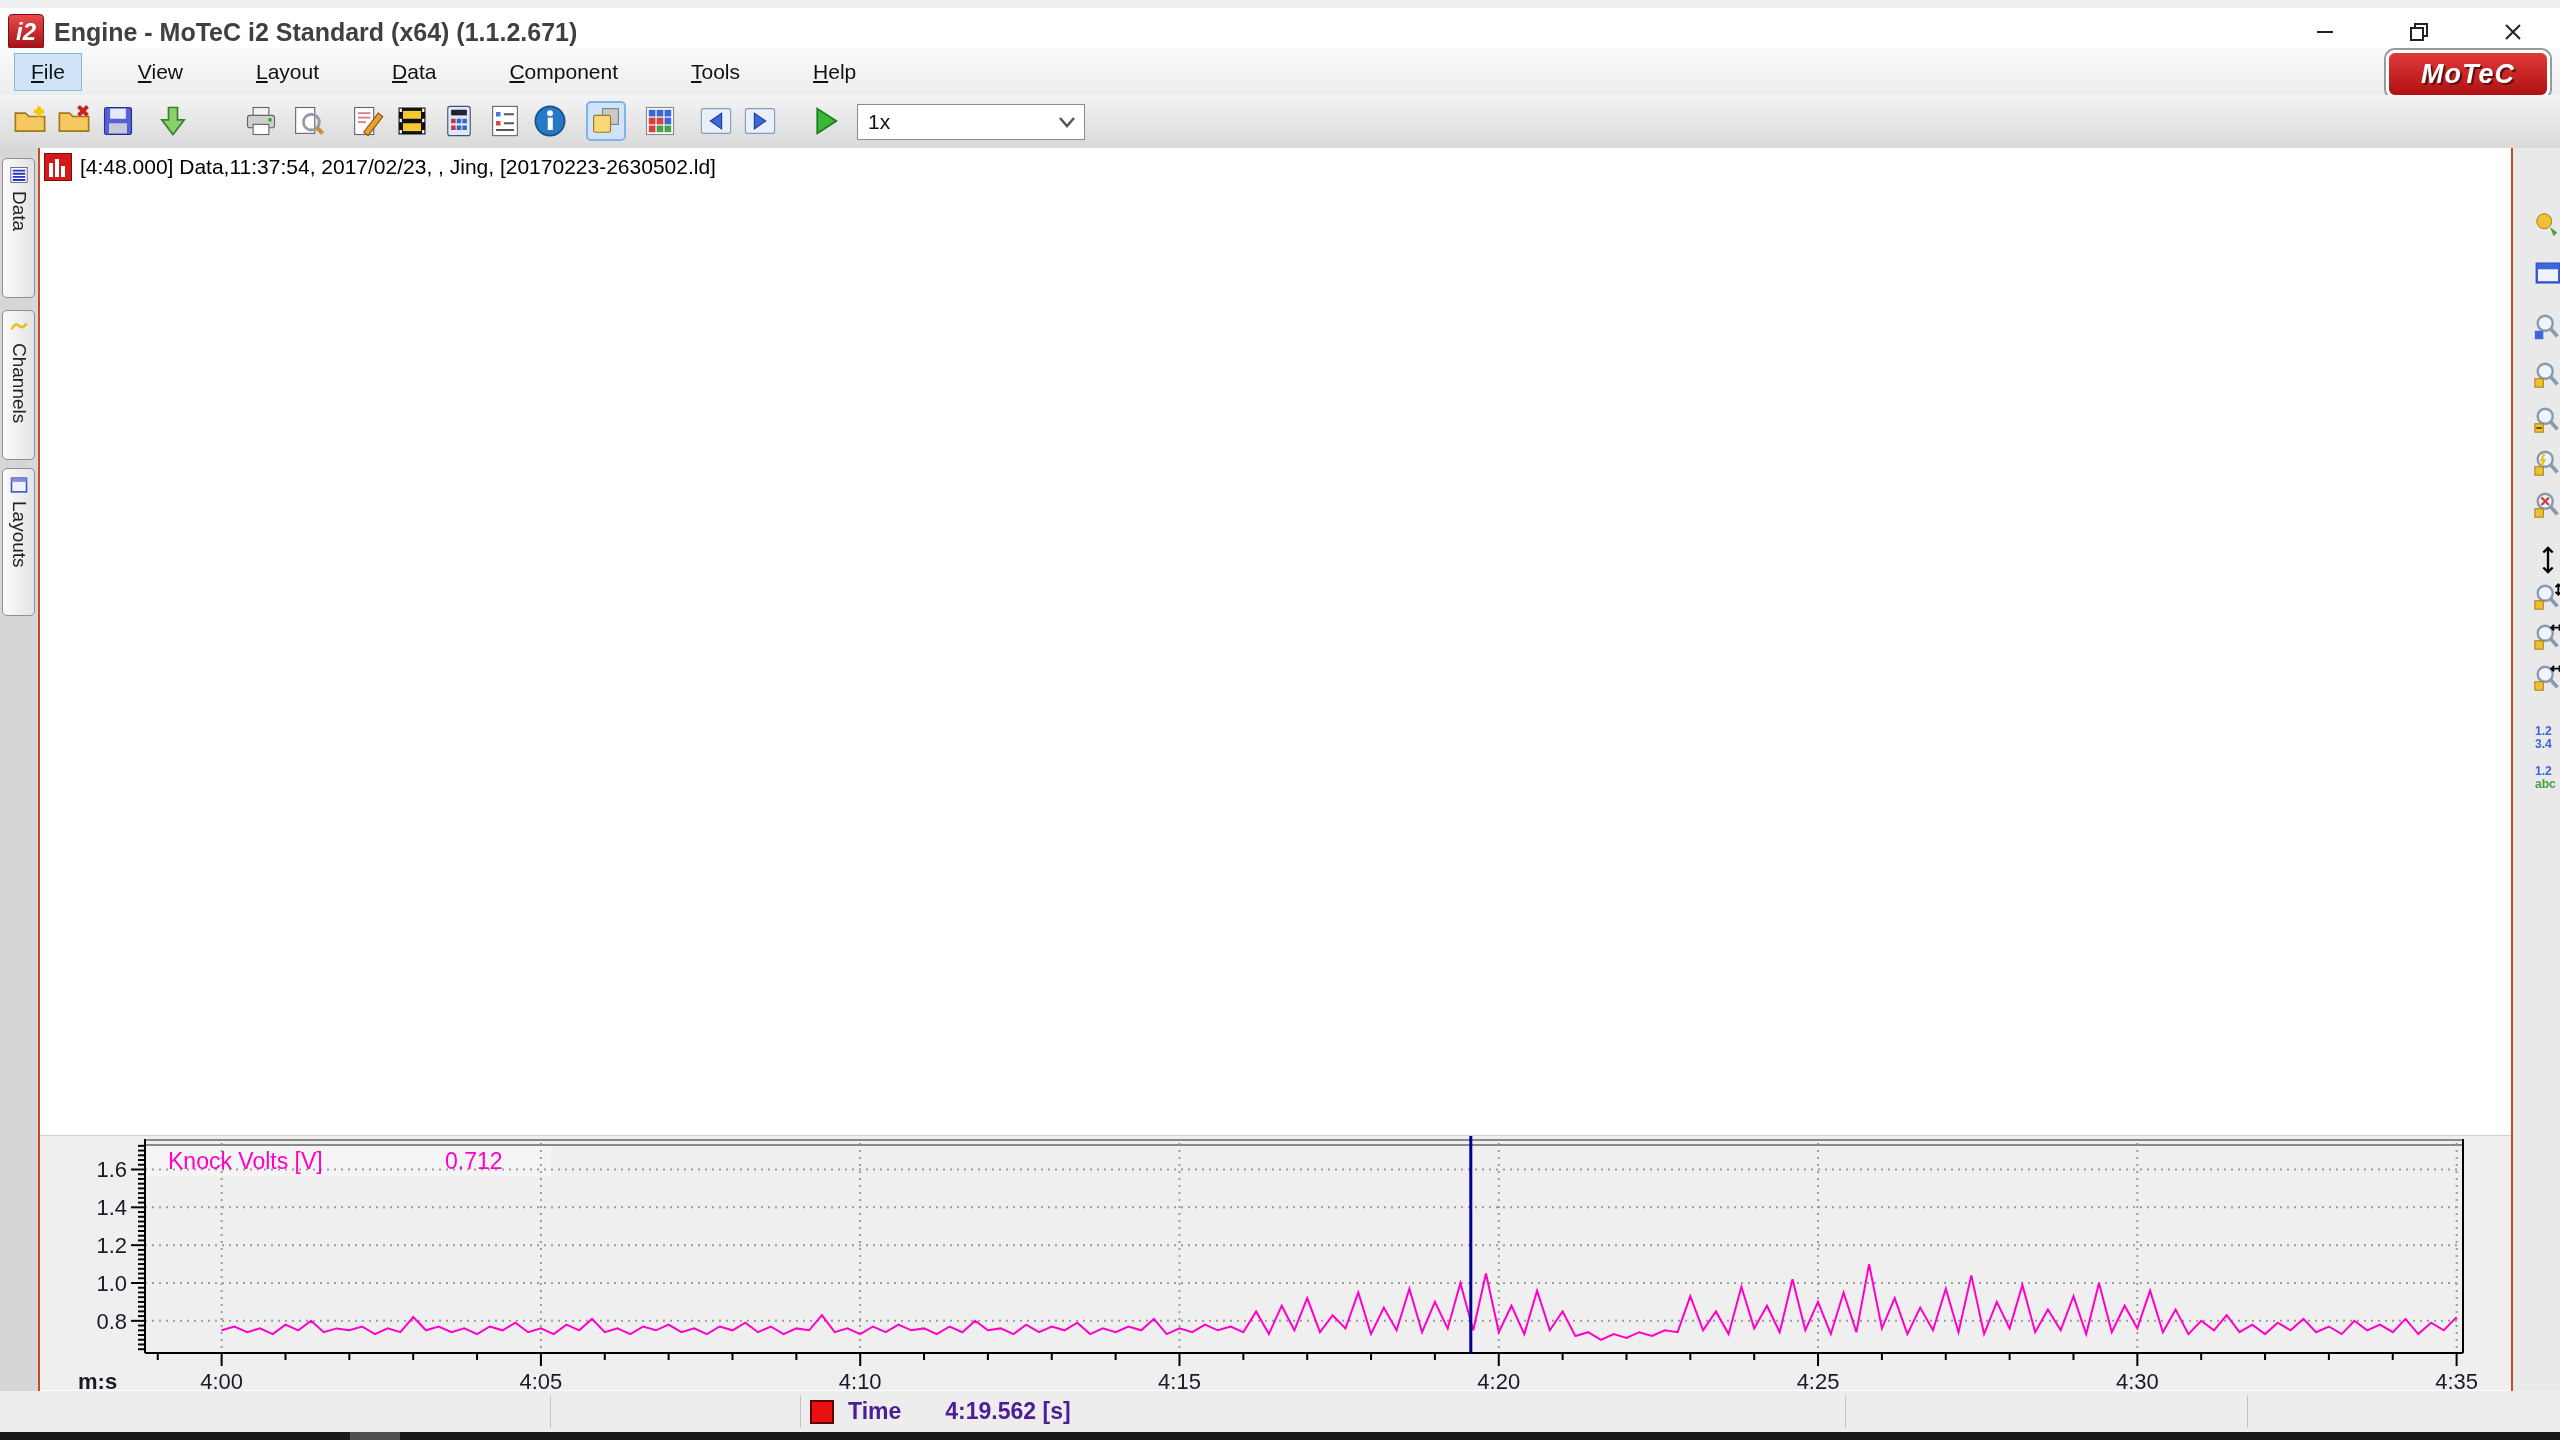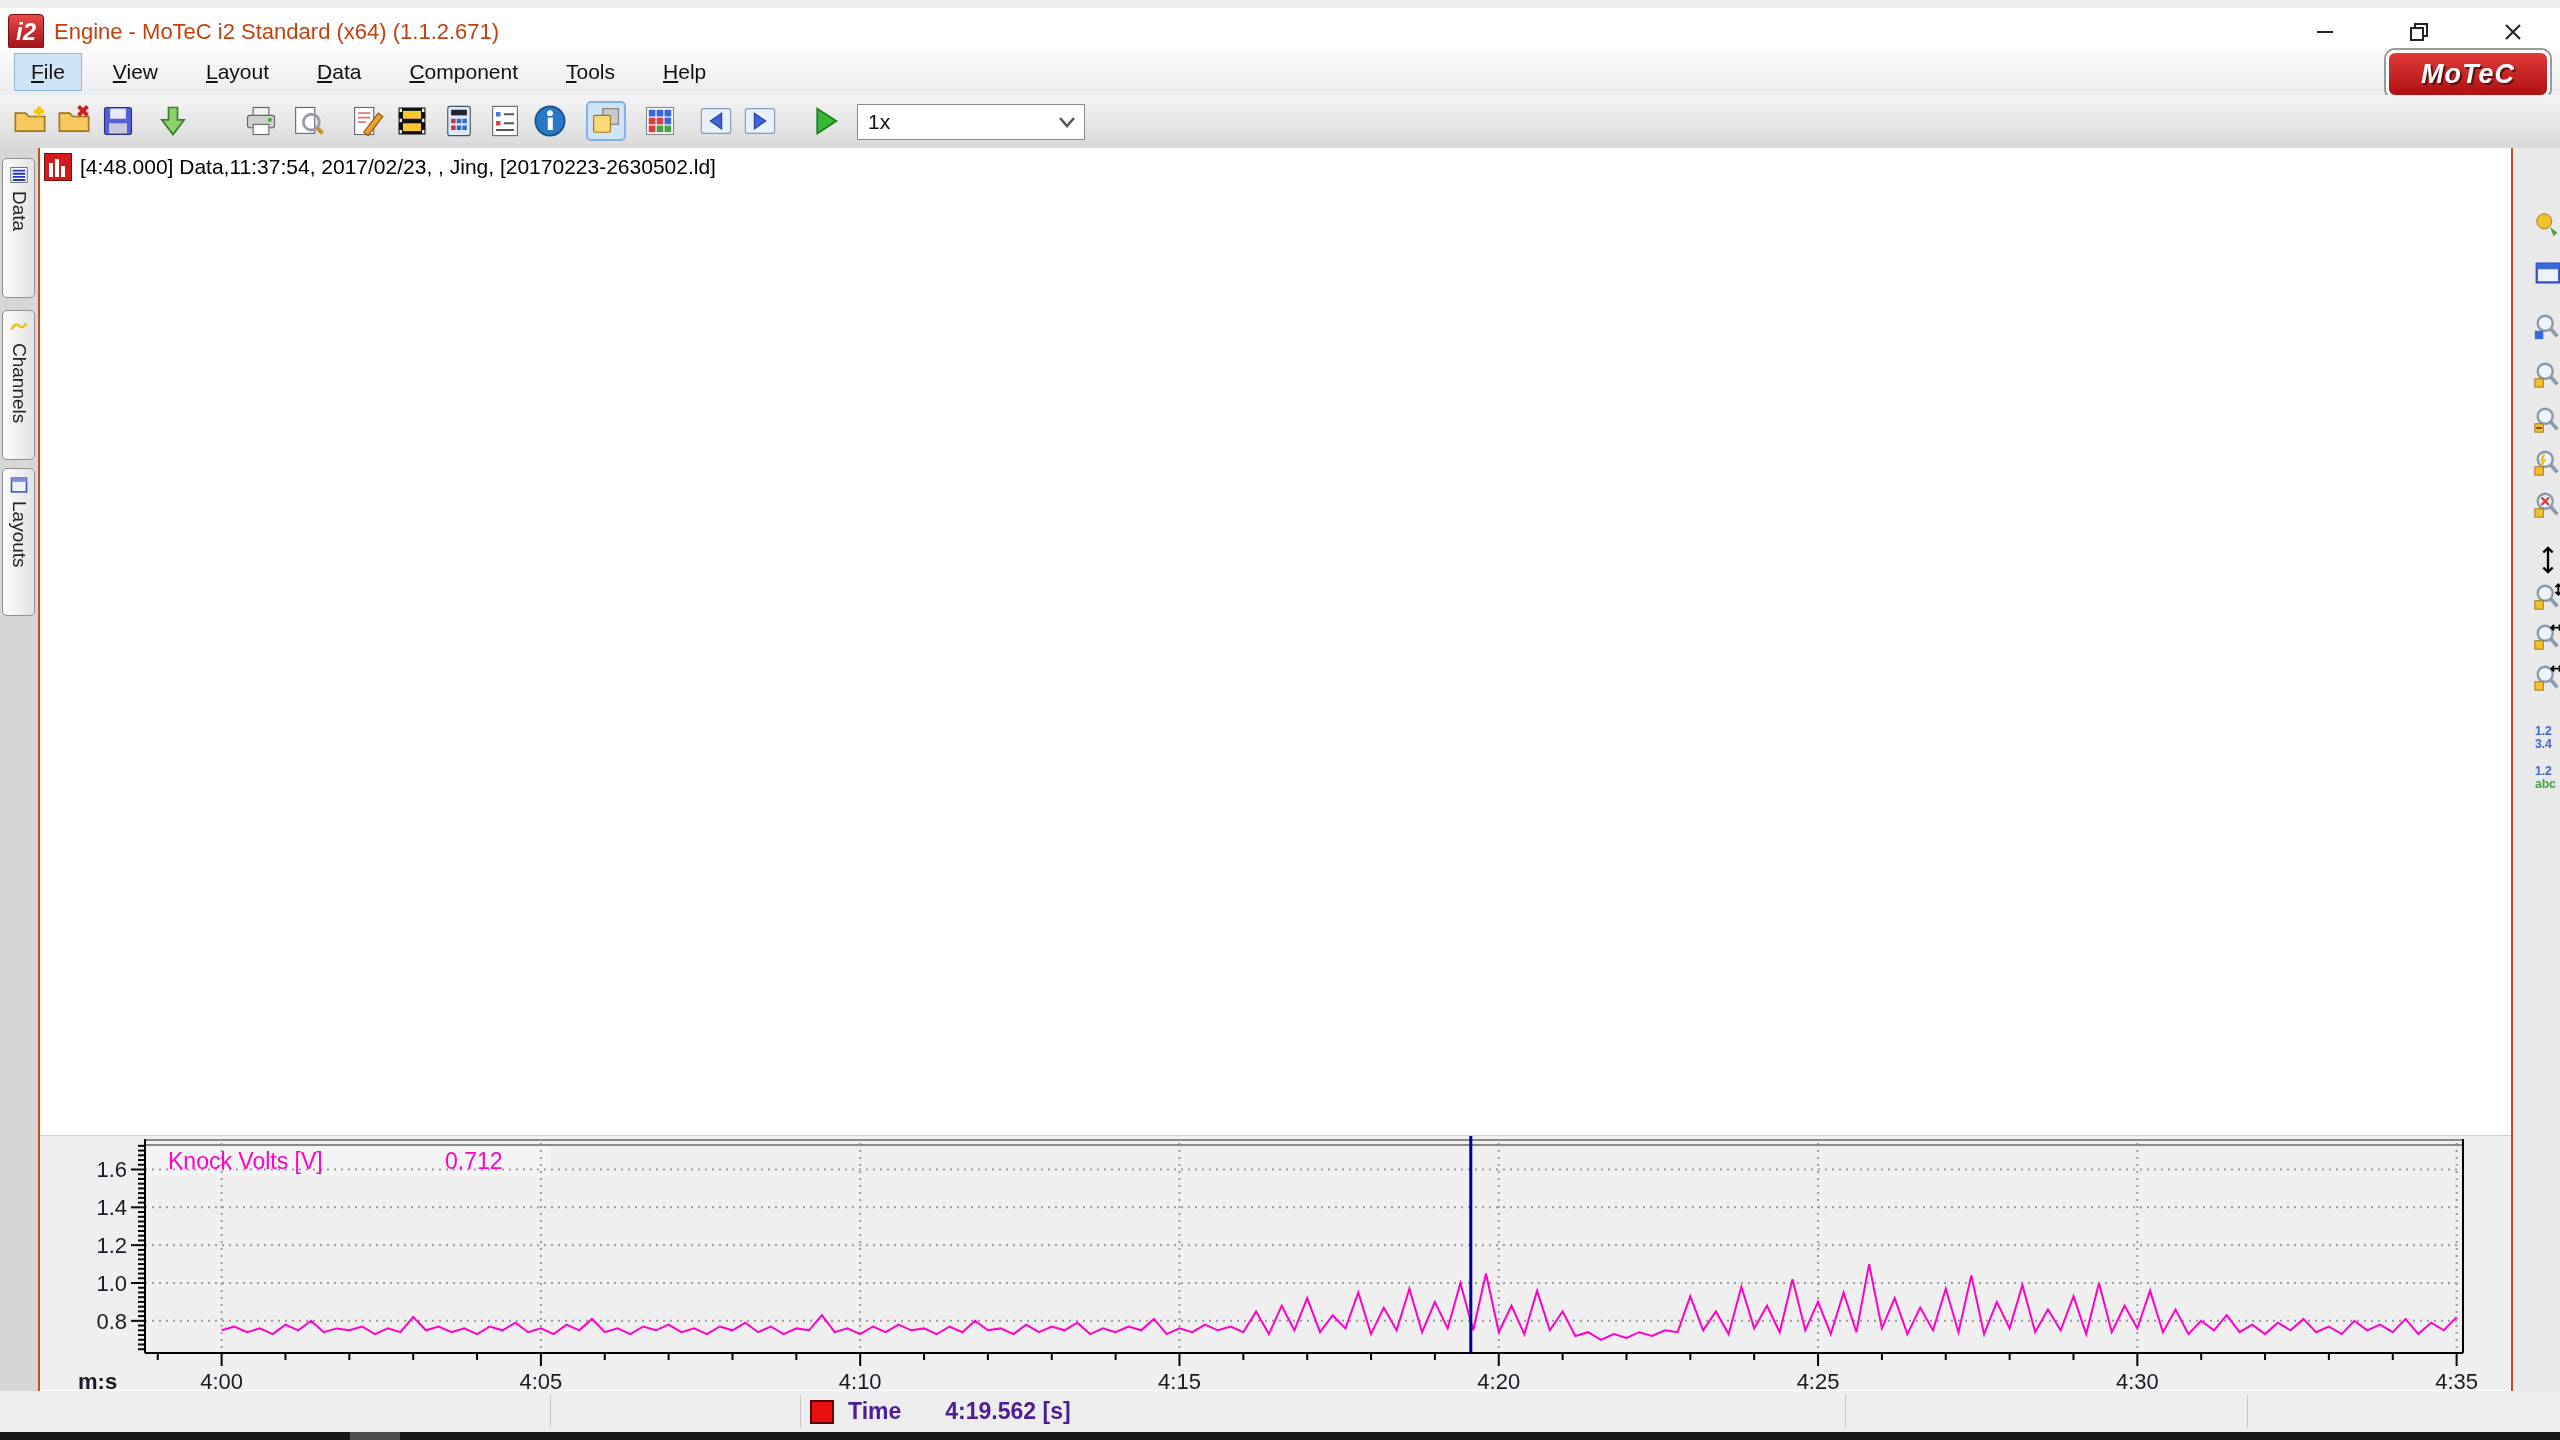--- a/index.html
+++ b/index.html
@@ -6,21 +6,21 @@
   body{
     width:2560px;height:1440px;overflow:hidden;position:relative;
     font-family:"Liberation Sans",sans-serif;background:#efefef;
     -webkit-font-smoothing:antialiased;
   }
   
   .titlebar{position:absolute;left:0;top:8px;width:2560px;height:48px;background:#ffffff;display:flex;align-items:center;}
   .app-icon{width:34px;height:34px;margin-left:8px;border-radius:4px;
     background:linear-gradient(180deg,#e84b4b,#a01016);color:#fff;font-weight:bold;font-style:italic;
     font-size:24px;display:flex;align-items:center;justify-content:center;border:1px solid #7c0c10;}
-  .title-text{margin-left:10px;font-size:22px;color:#c2410c;}
+  .title-text{margin-left:10px;font-size:25px;color:#404040;font-weight:bold;}
   .win-controls{position:absolute;right:0;top:0;height:48px;display:flex;}
   .win-btn{width:94px;height:48px;display:flex;align-items:center;justify-content:center;background:transparent;border:0;}
   .win-btn svg{width:22px;height:22px;stroke:#222;stroke-width:2;fill:none;}
   
   .menubar{position:absolute;left:0;top:48px;width:2560px;height:47px;
     background:linear-gradient(180deg,#fbfbfb,#ececec);display:flex;align-items:center;border-bottom:1px solid #e0e0e0;}
   .menu-item{font-size:21px;color:#111;padding:6px 16px;margin-left:14px;border:1px solid transparent;}
   .menu-item.active{background:#cfe5f7;border:1px solid #8ab8dd;}
   .motec-logo{position:absolute;right:10px;top:2px;width:158px;height:42px;border-radius:9px;
     background:linear-gradient(180deg,#e03a38,#b01012);border:3px solid #fff;box-shadow:0 0 0 2px #9a9a9a;
@@ -86,21 +86,21 @@
       </button>
     <button class="win-btn">
         <svg viewBox="0 0 22 22">
           <path d="M4 4l14 14M18 4L4 18"></path>
         </svg>
       </button>
   </div>
 </div>
 
 <div class="menubar">
-  <div id="menu-items" style="display:flex;align-items:center;">
+  <div id="menu-items" style="display:flex;align-items:center;gap:25px;">
       <div class="menu-item active"><u>F</u>ile</div>
       <div class="menu-item"><u>V</u>iew</div>
       <div class="menu-item"><u>L</u>ayout</div>
       <div class="menu-item"><u>D</u>ata</div>
       <div class="menu-item"><u>C</u>omponent</div>
       <div class="menu-item"><u>T</u>ools</div>
       <div class="menu-item"><u>H</u>elp</div>
     </div>
   <div class="motec-logo">
       <span>MoTeC</span>

